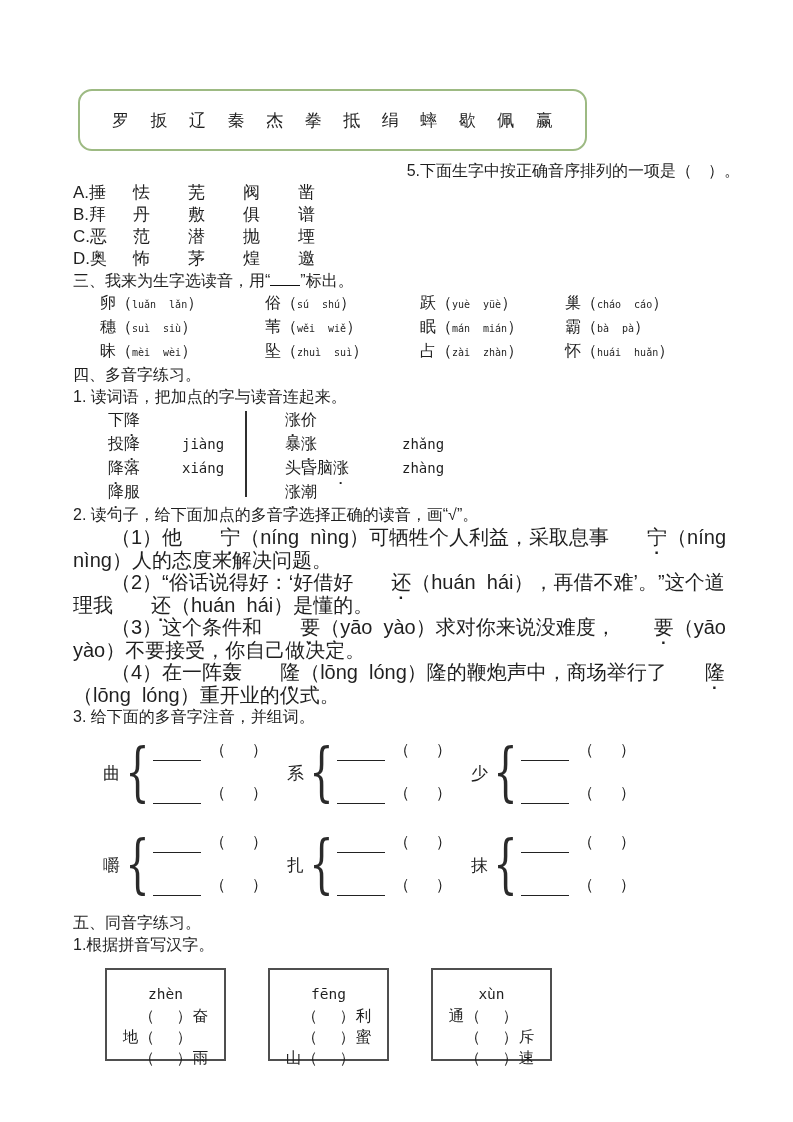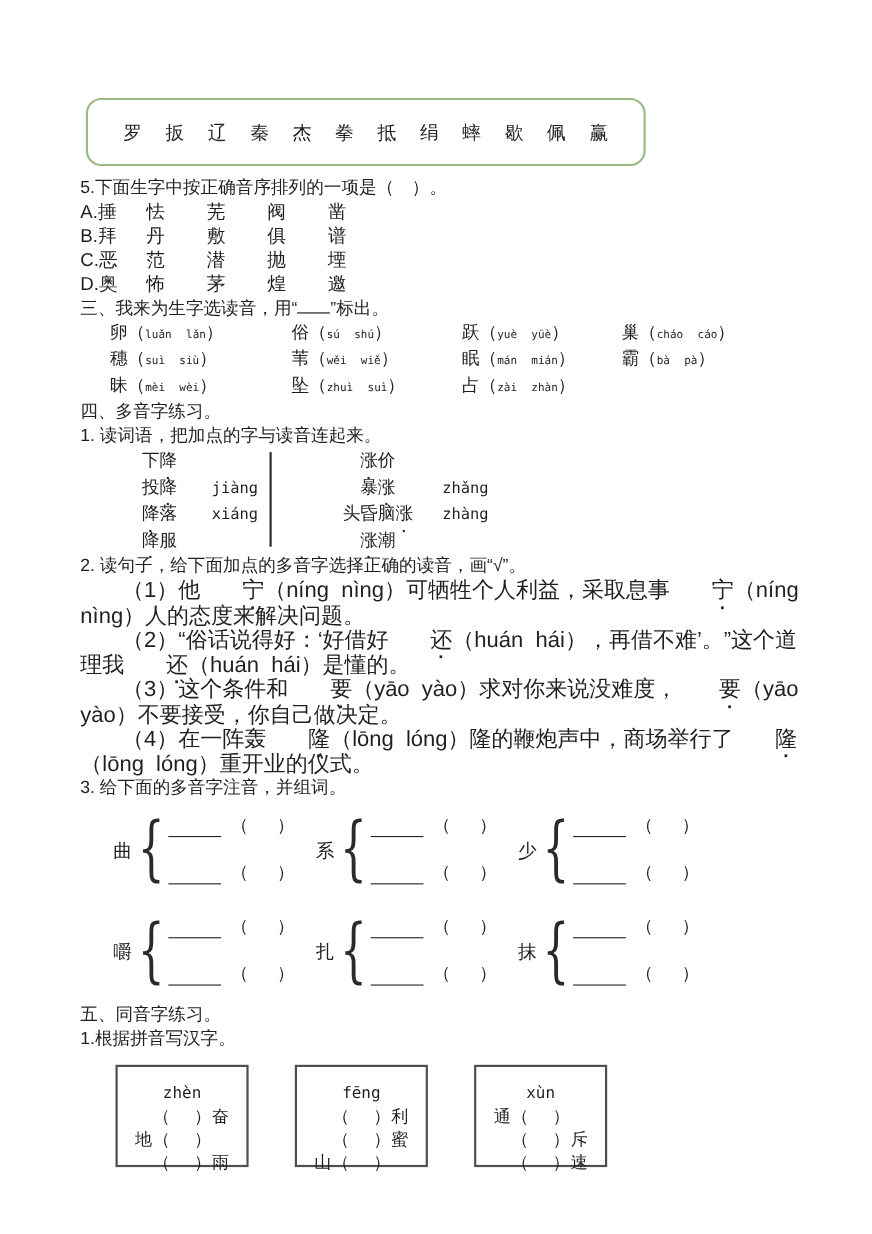--- a/index.html
+++ b/index.html
@@ -19,40 +19,40 @@
     width:509px; height:62px;
     margin-left:5px;
     border:2.5px solid #9dba83;
     border-radius:14px;
     display:flex; align-items:center; justify-content:space-between;
     padding:0 32px;
     font-size:17px;
   }
 
   .line { font-size:16px; line-height:22px; }
-  .q5-title { margin-top:9px; }
+  .q5-title { margin-top:9px;text-align:right; }
 
   .opt-row { display:flex; font-size:17px; line-height:22px; }
   .opt-first { width:60px; }
   .opt-cell { width:55px; }
 
   .title-blank {
     display:inline-block; width:30px; height:14px;
     border-bottom:1.8px solid #111; vertical-align:baseline;
   }
 
   .s3-grid {
     display:grid; grid-template-columns:165px 155px 145px auto;
     margin-left:27px; font-size:16px; line-height:22px;
   }
   .py { font-family:"DejaVu Sans Mono", monospace; font-size:10px; }
   .pygap { display:inline-block; width:13px; }
 
   
-  .connect { display:flex; margin-left:35px; font-size:16px;text-align:center; }
+  .connect { display:flex; margin-left:35px; font-size:16px; }
   .crow { height:24px; line-height:24px; }
   .ccol-lw { width:74px; }
   .ccol-lp { width:63px; }
   .ccol-rw { width:117px; }
   .cpy { font-family:"DejaVu Sans Mono", monospace; font-size:14px; }
   .vline {
     width:0; border-left:2px solid #2f2f2f;
     height:86px; margin:3px 38px 0 0;
   }
 
@@ -163,20 +163,21 @@
         <div class="s3cell"><span>俗</span><span>（</span><span class="py">sú</span><span class="pygap"></span><span class="py">shú</span><span>）</span></div>
         <div class="s3cell"><span>跃</span><span>（</span><span class="py">yuè</span><span class="pygap"></span><span class="py">yüè</span><span>）</span></div>
         <div class="s3cell"><span>巢</span><span>（</span><span class="py">cháo</span><span class="pygap"></span><span class="py">cáo</span><span>）</span></div>
         <div class="s3cell"><span>穗</span><span>（</span><span class="py">suì</span><span class="pygap"></span><span class="py">siù</span><span>）</span></div>
         <div class="s3cell"><span>苇</span><span>（</span><span class="py">wěi</span><span class="pygap"></span><span class="py">wiě</span><span>）</span></div>
         <div class="s3cell"><span>眠</span><span>（</span><span class="py">mán</span><span class="pygap"></span><span class="py">mián</span><span>）</span></div>
         <div class="s3cell"><span>霸</span><span>（</span><span class="py">bà</span><span class="pygap"></span><span class="py">pà</span><span>）</span></div>
         <div class="s3cell"><span>昧</span><span>（</span><span class="py">mèi</span><span class="pygap"></span><span class="py">wèi</span><span>）</span></div>
         <div class="s3cell"><span>坠</span><span>（</span><span class="py">zhuì</span><span class="pygap"></span><span class="py">suì</span><span>）</span></div>
         <div class="s3cell"><span>占</span><span>（</span><span class="py">zài</span><span class="pygap"></span><span class="py">zhàn</span><span>）</span></div>
+        <div class="s3cell"><span>怀</span><span>（</span><span class="py">huái</span><span class="pygap"></span><span class="py">huǎn</span><span>）</span></div>
       </div>
 
     <div class="line">四、多音字练习。</div>
     <div class="line">1. 读词语，把加点的字与读音连起来。</div>
 
     <div class="connect">
       <div class="ccol-lw">
           <div class="crow cword"><span>下</span><span class="dot">降</span></div>
           <div class="crow cword"><span>投</span><span class="dot">降</span></div>
           <div class="crow cword"><span class="dot">降</span><span>落</span></div>

